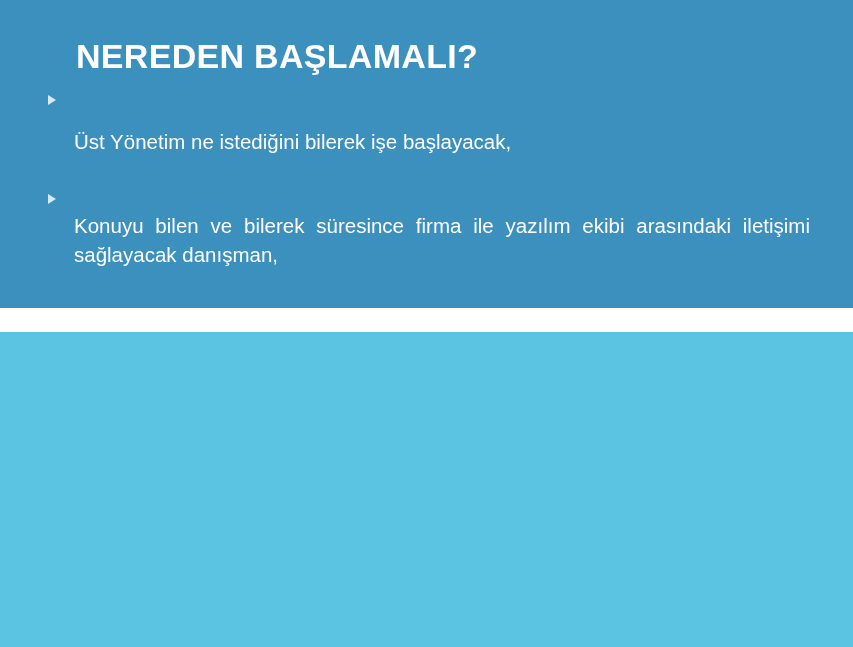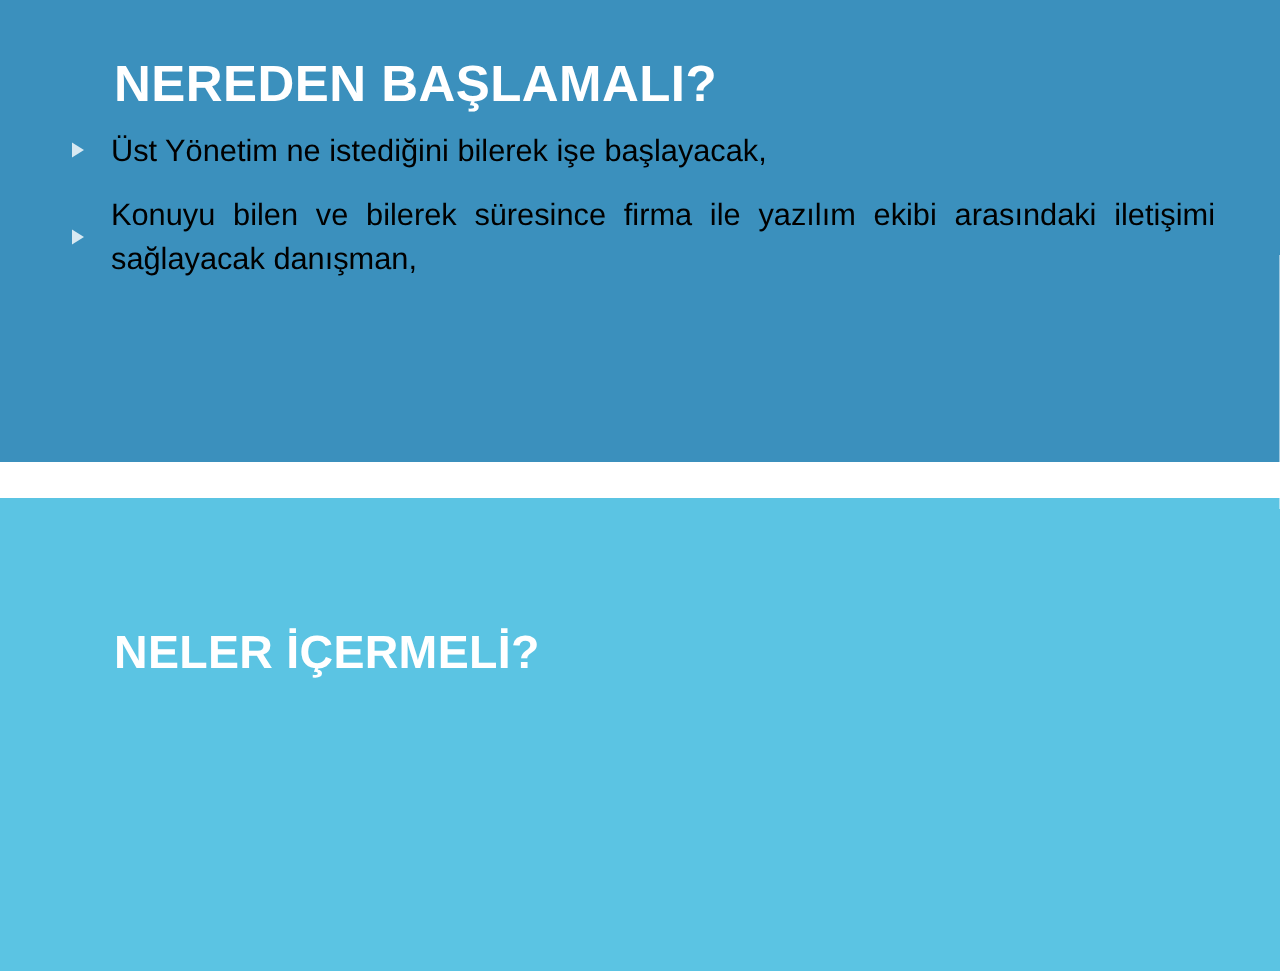--- a/index.html
+++ b/index.html
@@ -62,23 +62,24 @@
     width: 0;
     height: 0;
     border-left: 8px solid #d8e9f2;
     border-top: 5.5px solid transparent;
     border-bottom: 5.5px solid transparent;
   }
   .bullet-text {
     flex: 1 1 auto;
     font-size: 20.5px;
     line-height: 1.42;
-    color: #000000;
+    color: #ffffff;
     text-align: justify;
     padding-left: 10px;
+    margin-top: 41px;
   }
   .bullet-text.nowrap {
     text-align: left;
   }
   .bullet-item.tall .bullet-marker {
     padding-top: 24px;
   }
 
   
   .gap {
@@ -149,17 +150,16 @@
         <span class="bullet-text">Konuyu bilen ve bilerek süresince firma ile yazılım ekibi arasındaki iletişimi sağlayacak danışman,</span>
       </div>
 
 
     </div>
   </div>
 
   <div class="gap"></div>
 
   <div class="panel-bottom">
-    <div class="heading">NELER İÇERMELİ?</div>
 
   </div>
 
 </div>
 
 </body></html>

